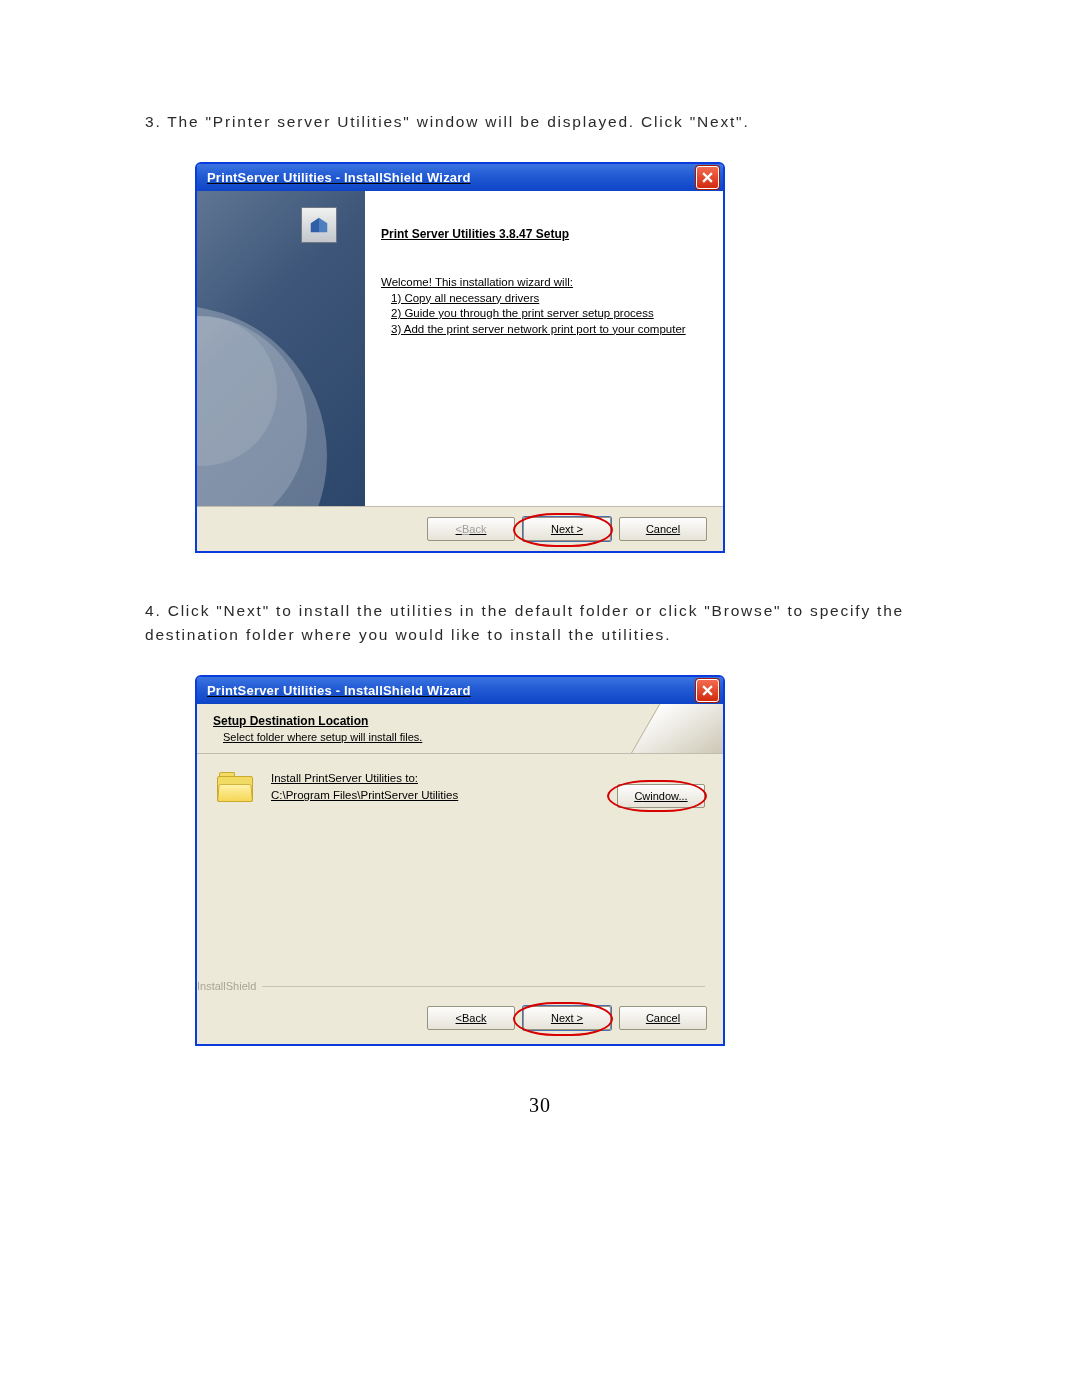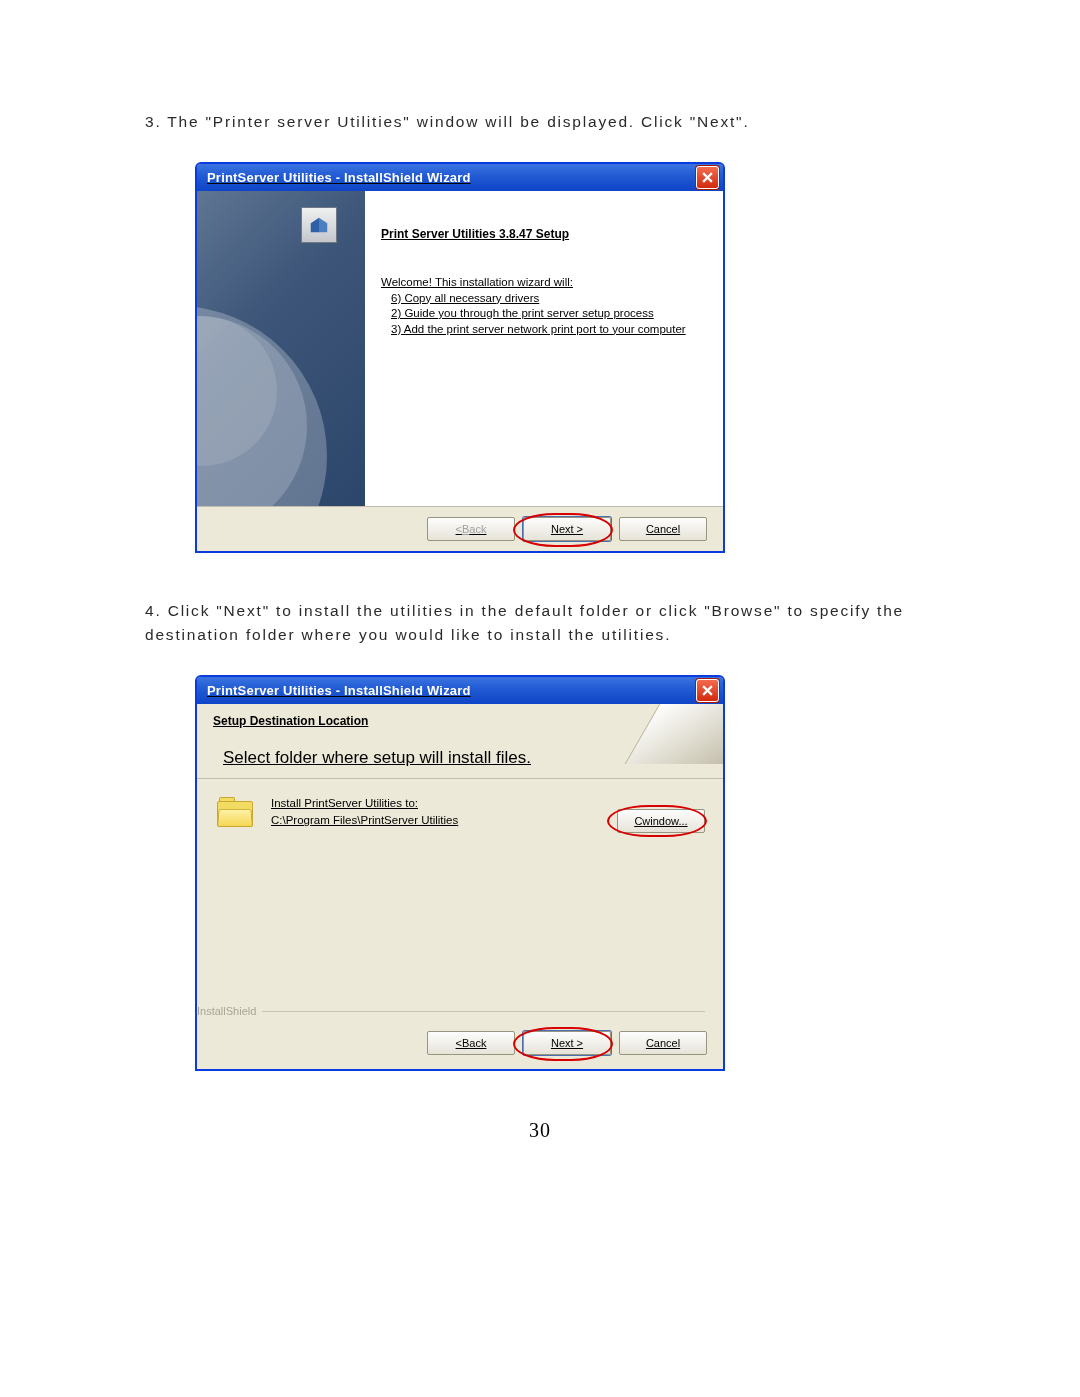--- a/index.html
+++ b/index.html
@@ -135,21 +135,21 @@
 
   
   .header2 {
     background: #ece9d8;
     padding: 10px 12px 10px 16px;
     border-bottom: 1px solid #c0bcae;
     position: relative;
     overflow:hidden;
   }
   .header2 .t { font-weight: bold; font-size: 12px; }
-  .header2 .s { font-size:17px; padding-left:10px; margin-top:20px; }
+  .header2 .s { font-size:11px; padding-left:10px; margin-top:3px; }
   .curl {
     position:absolute; right:0; top:0; width:120px;height:60px;
     background: linear-gradient(135deg,#ffffff 0%,#d8d4c5 60%,#bcb6a0 100%);
     transform: skewX(-30deg) translateX(40px);
     border-left:1px solid #b8b39c;
   }
   .body2 {
     background:#ece9d8;
     padding: 16px 18px 6px 20px;
     min-height: 222px;
@@ -208,21 +208,21 @@
         <div class="iconbox">
           <svg viewBox="0 0 24 24">
               <path d="M3 20 L3 10 L12 4 L12 20 Z" fill="#2f5fa7"></path>
               <path d="M12 4 L21 10 L21 20 L12 20 Z" fill="#4d7ec0"></path>
             </svg>
         </div>
       </div>
       <div class="content1">
         <div class="heading">Print Server Utilities 3.8.47 Setup</div>
         <div class="wline">Welcome! This installation wizard will:</div>
-        <div class="wline indent">6) Copy all necessary drivers</div>
+        <div class="wline indent">1) Copy all necessary drivers</div>
         <div class="wline indent">2) Guide you through the print server setup process</div>
         <div class="wline indent">3) Add the print server network print port to your computer</div>
       </div>
     </div>
     <div class="footer">
       <div class="wbtn disabled">
         <span>&lt; </span>
           <span class="ul">B</span>
           <span>ack</span>
       </div>

